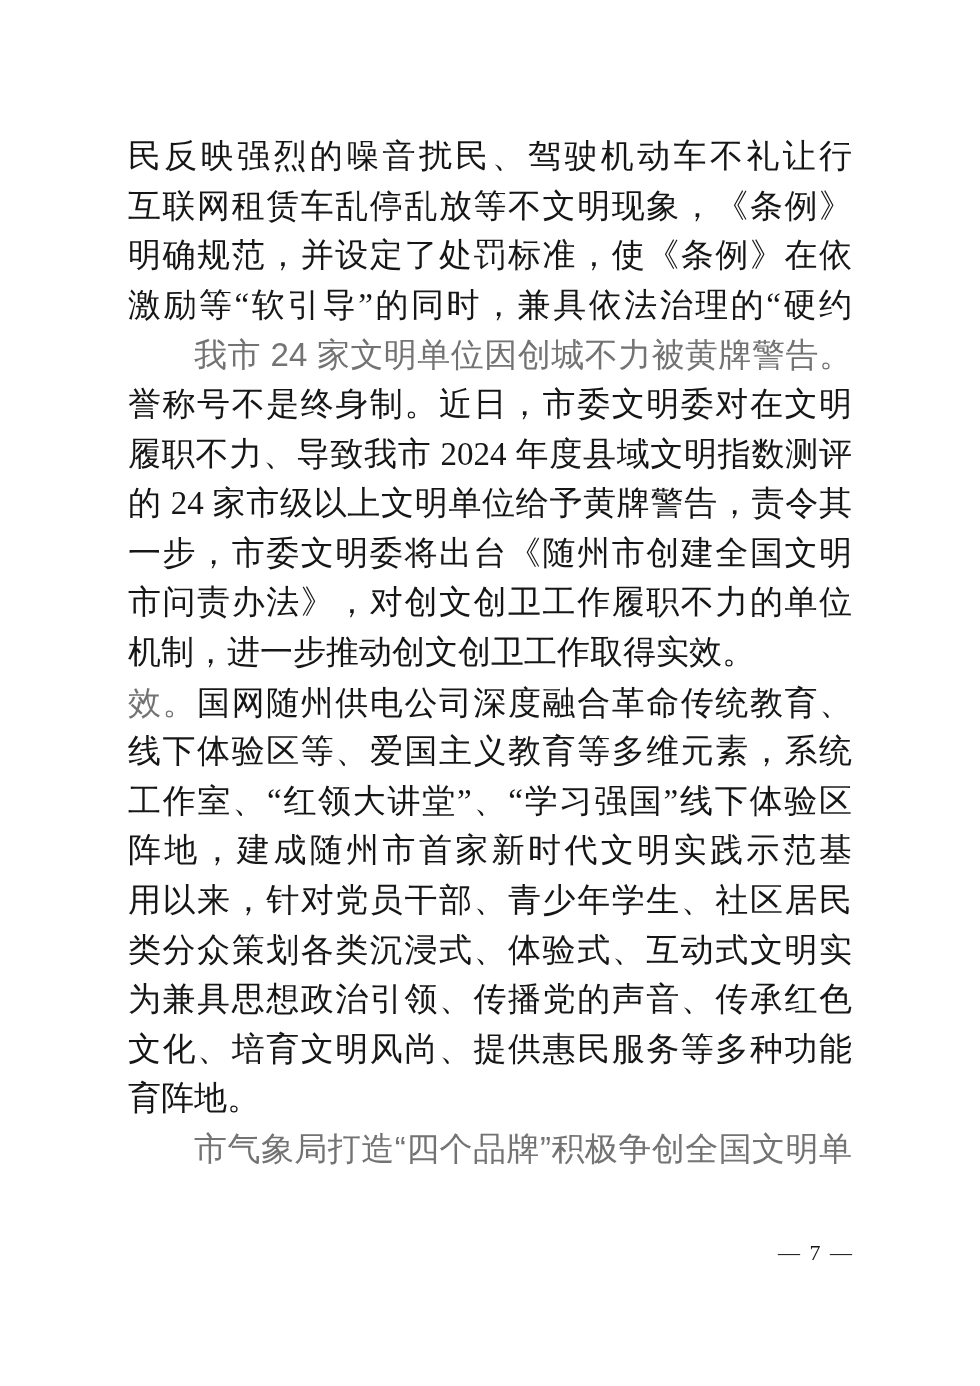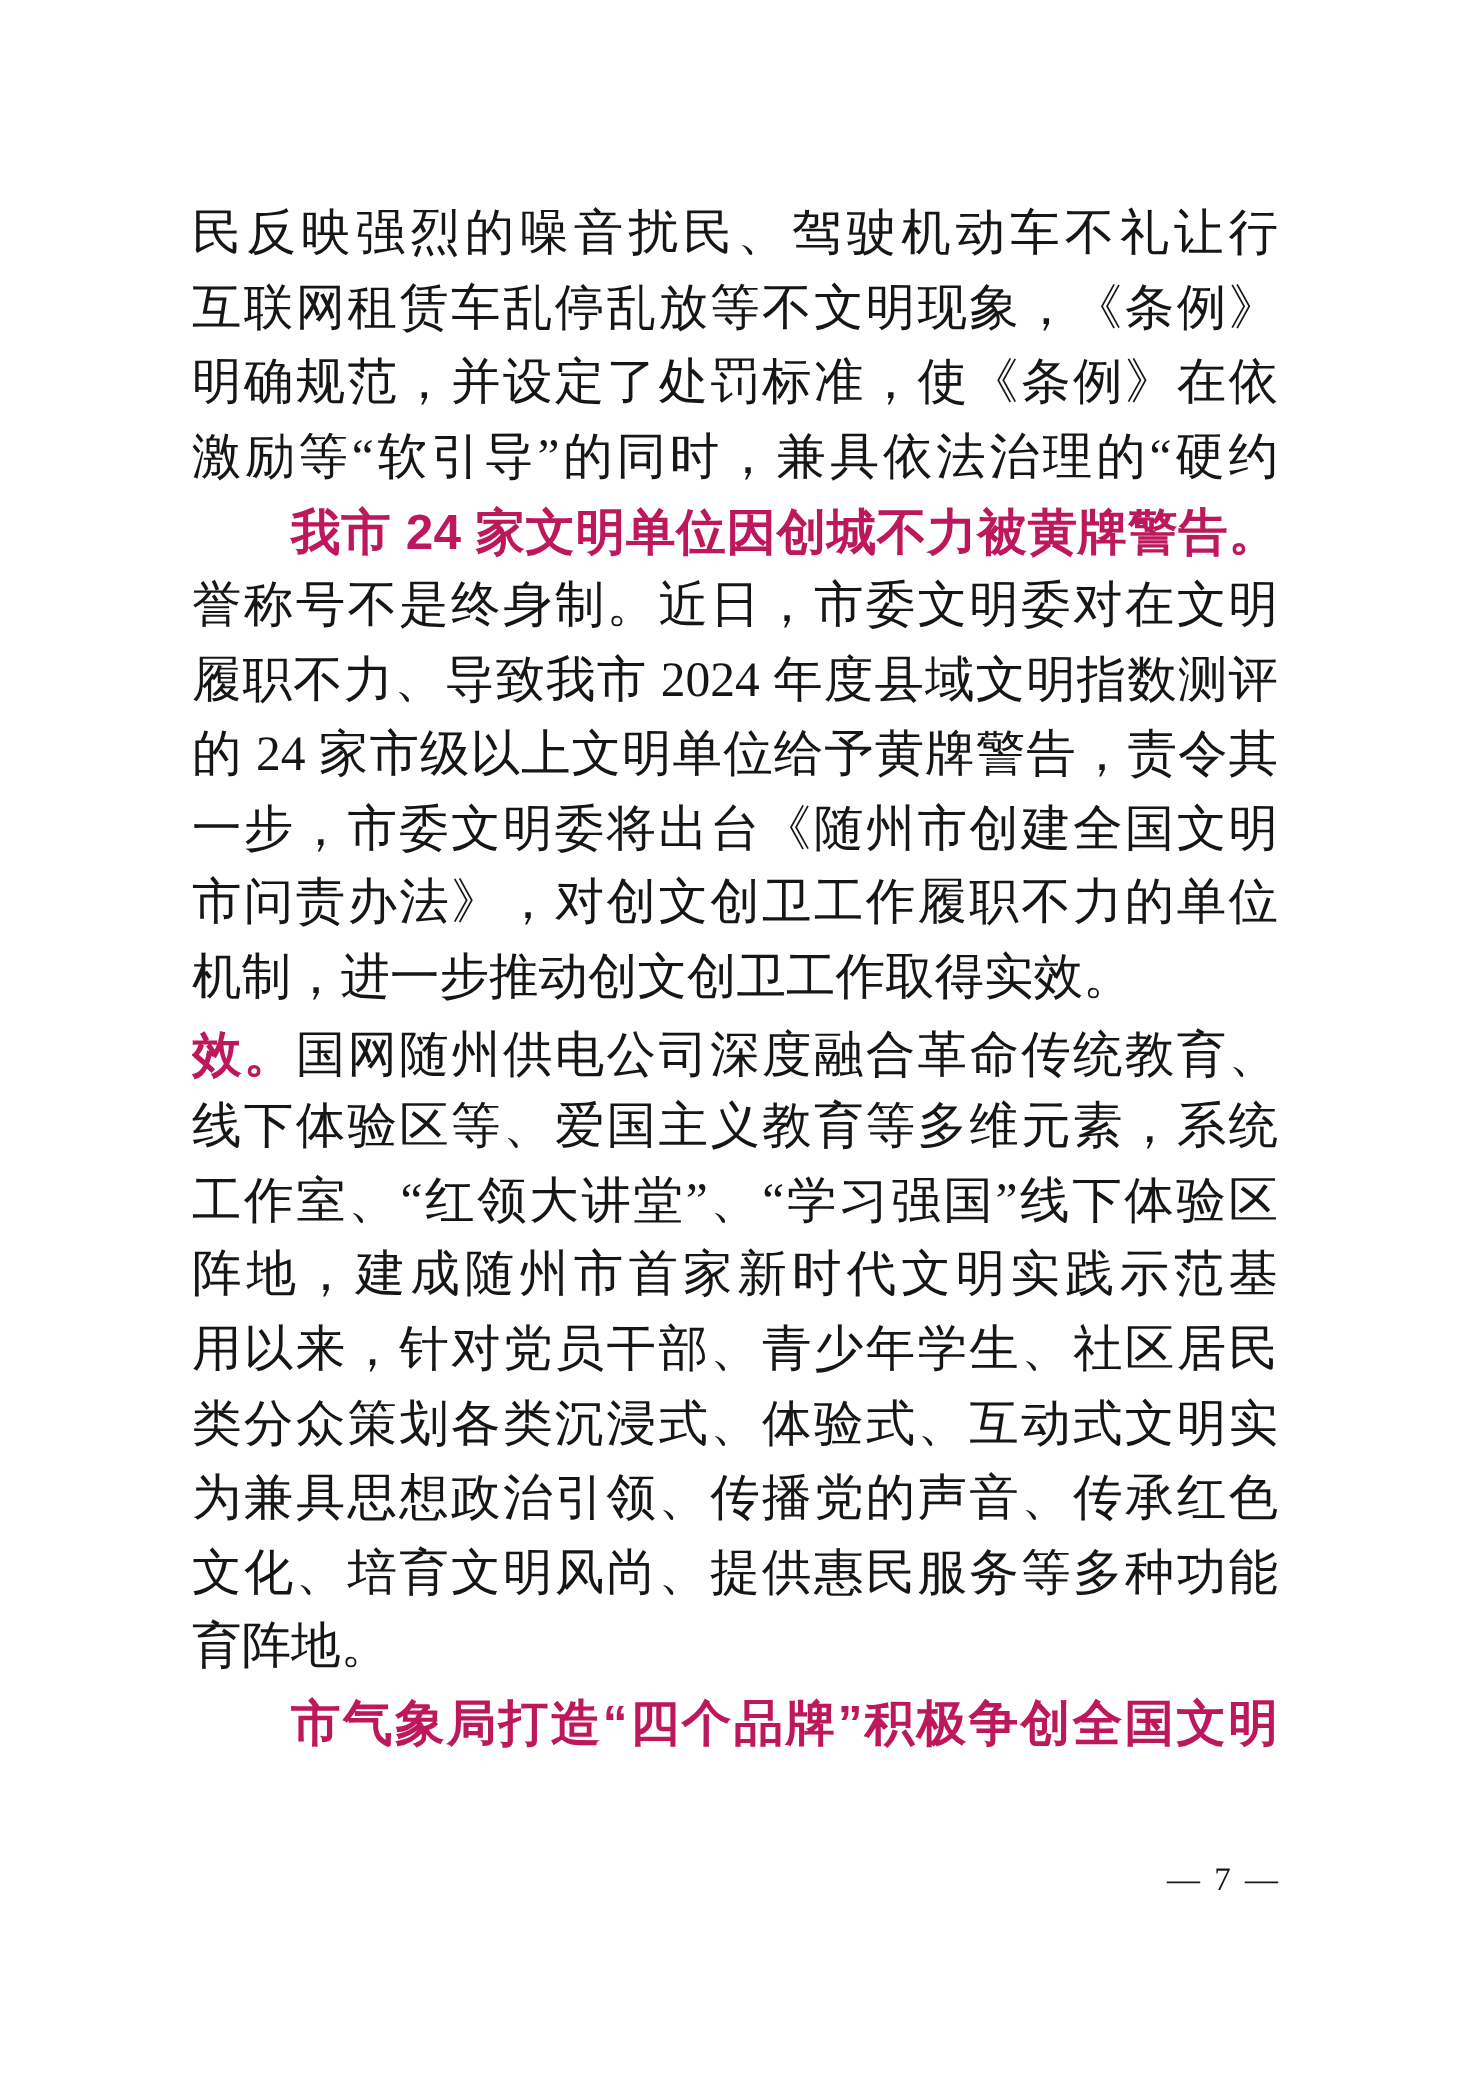--- a/index.html
+++ b/index.html
@@ -31,22 +31,22 @@
   .line.line-end {
     text-align-last: left;
     font-family: Liberation Serif, serif;
   }
   .line.indent {
     text-indent: 2em;
   }
   .seg { font-weight: normal; }
   .seg.bold {
     font-family: "Liberation Sans", "DejaVu Sans", sans-serif;
-    font-weight: 700;
-    color: #be185d;
+    font-weight: 400;
+    color: #737373;
   }
   .page-footer {
     position: absolute;
     top: 1238px;
     right: 126px;
     font-size: 22px;
     line-height: 30px;
     letter-spacing: 2px;
     color: #161616;
     font-family: "Liberation Serif", "DejaVu Serif", serif;

